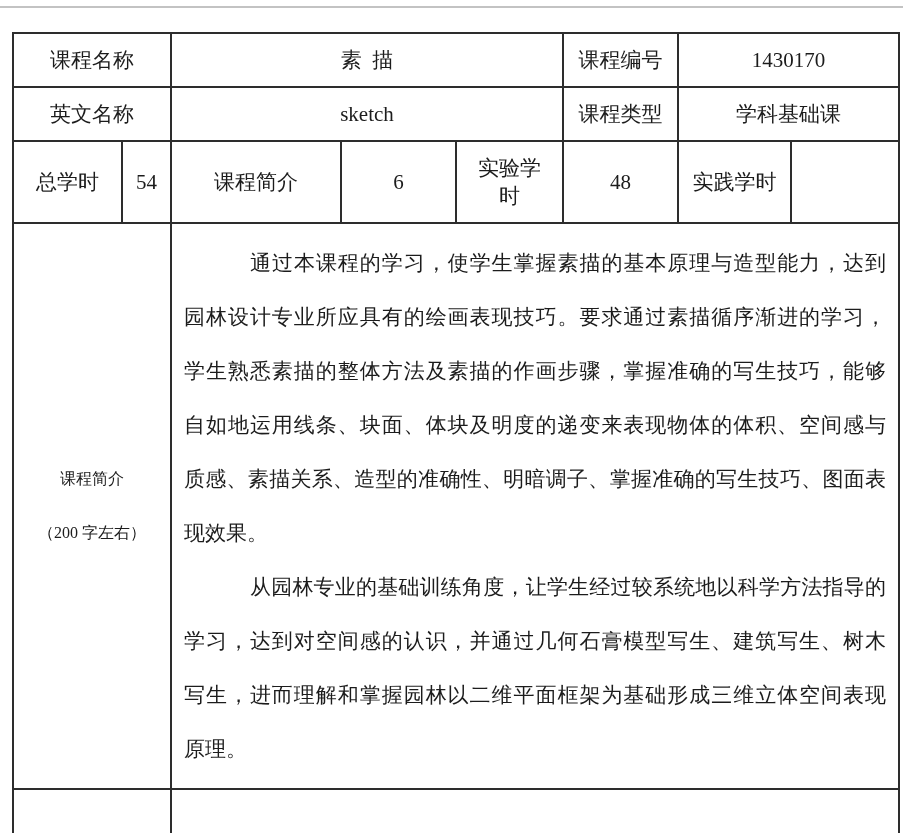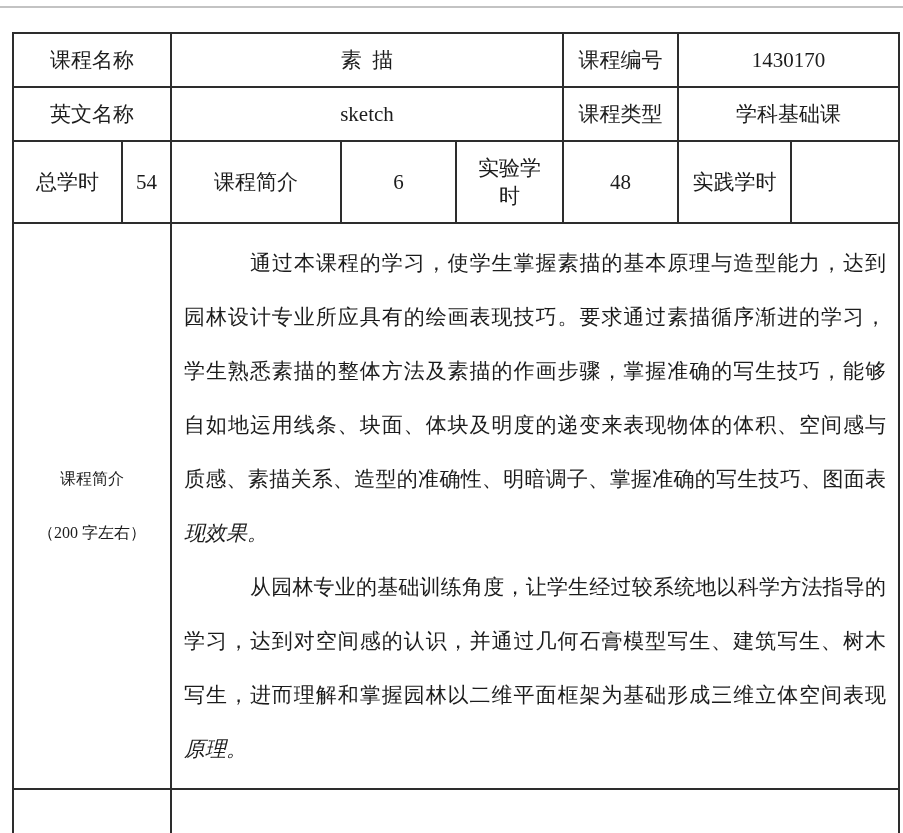--- a/index.html
+++ b/index.html
@@ -61,21 +61,20 @@
     line-height: 54px;
     font-size: 21px;
     text-align: justify;
     text-align-last: justify;
     white-space: nowrap;
   }
   .line.first { text-indent: 66px; }
   .line.end {
     text-align: right;
     text-align-last: left;
-    font-style: italic;
   }
 </style>
 </head>
 <body>
 
 <div class="page">
   <div class="top-edge-line"></div>
 
   <table class="course-form">
     <colgroup>

